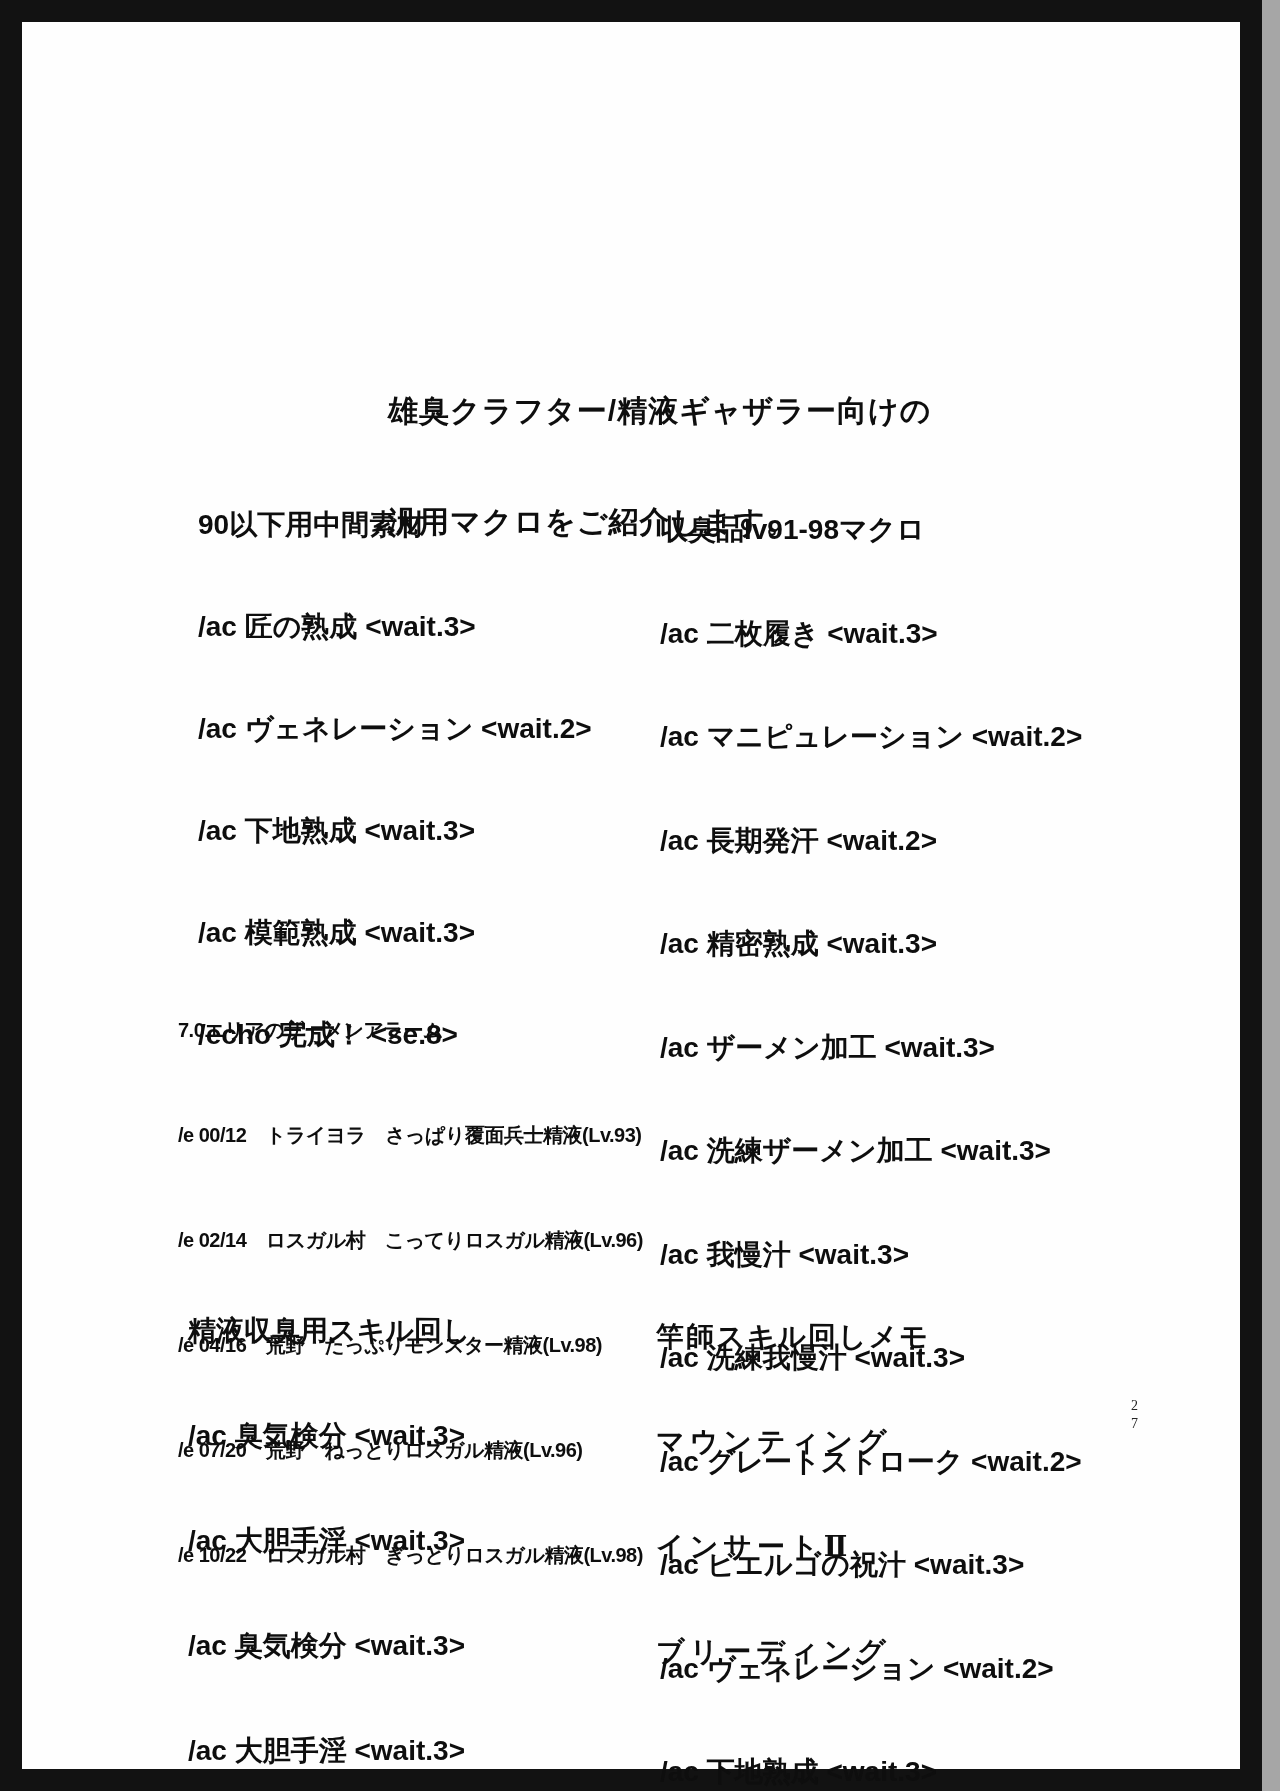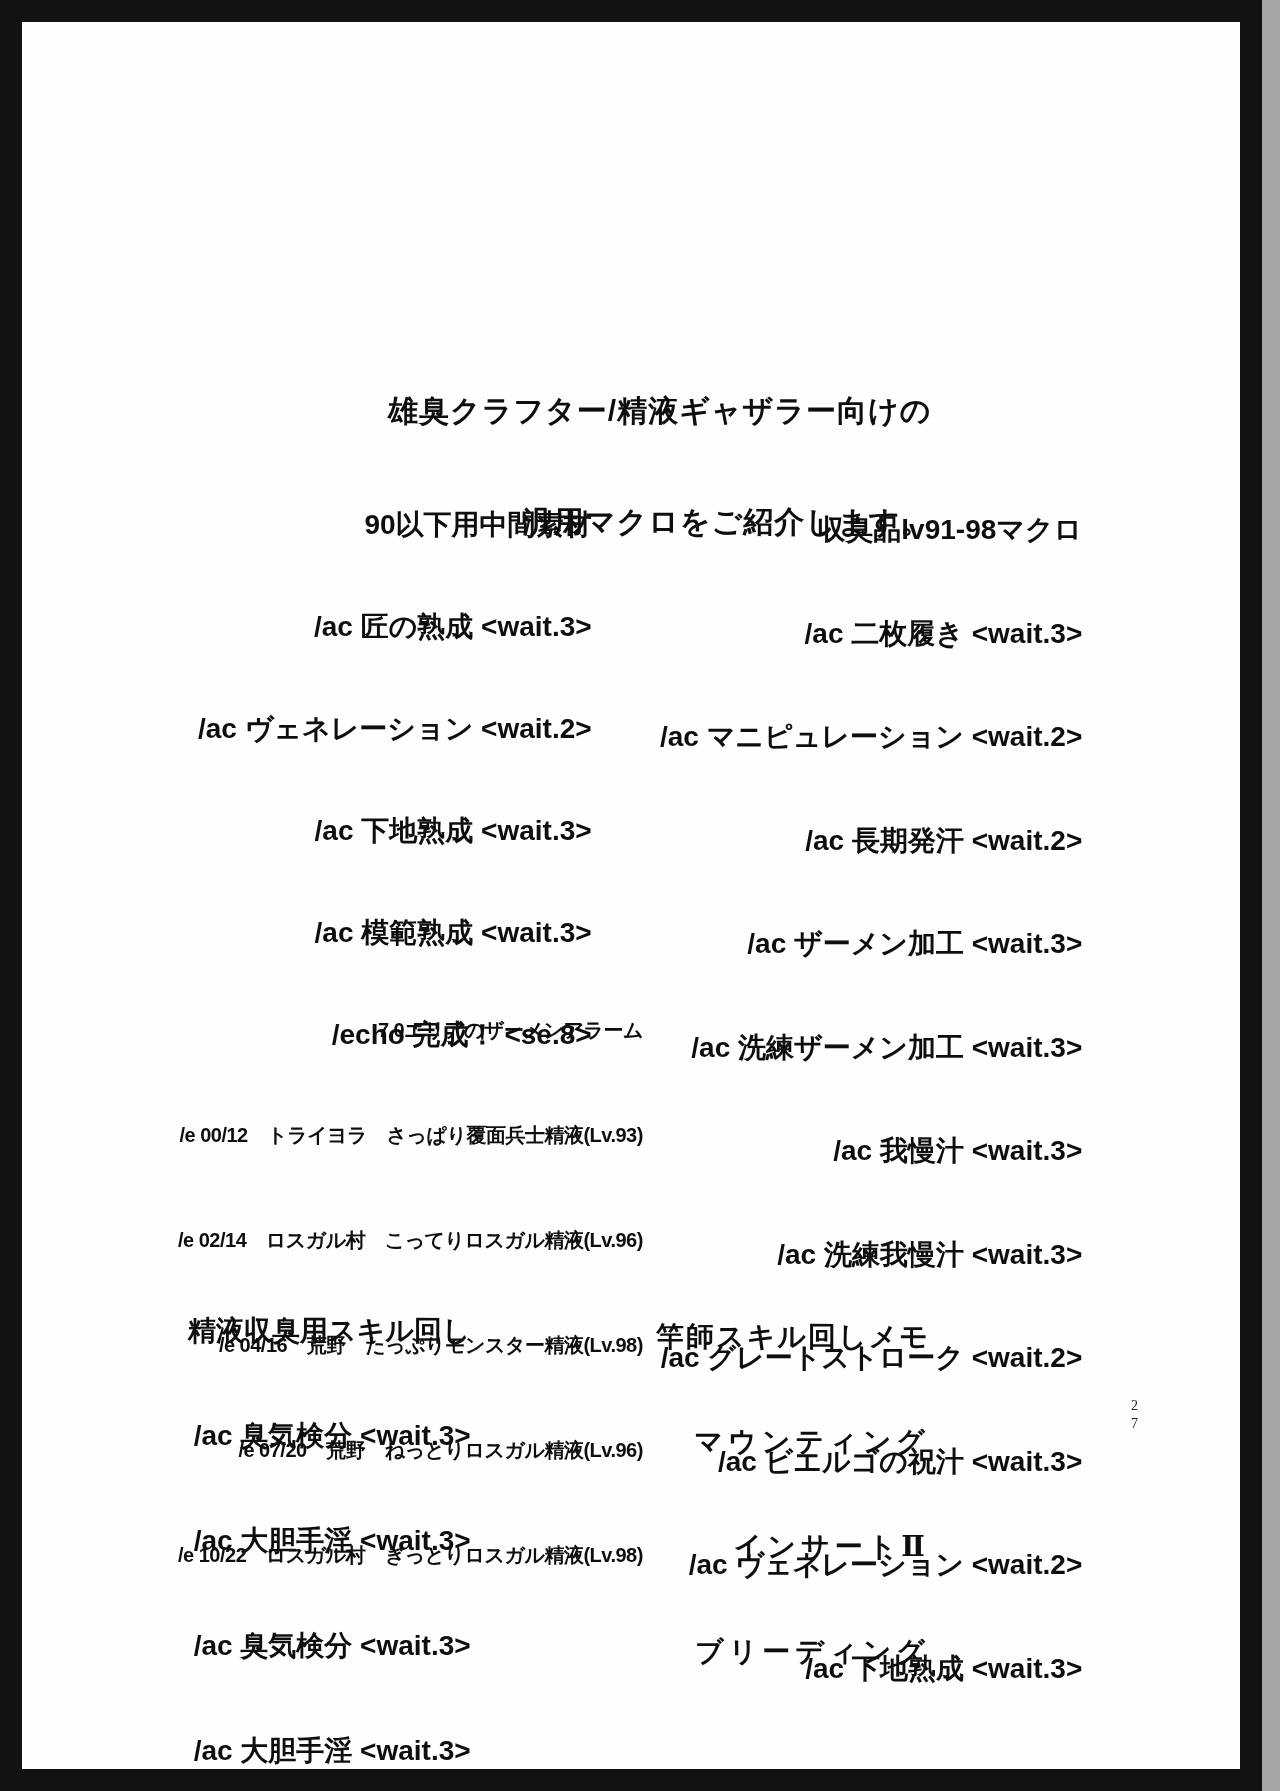--- a/index.html
+++ b/index.html
@@ -3,21 +3,21 @@
 <meta charset="utf-8">
 <style>
   html,body{margin:0;padding:0;}
   body{
     width:1280px;height:1791px;
     background:#111;
     font-family:"Liberation Sans","DejaVu Sans",sans-serif;
     position:relative;
     overflow:hidden;
   }
-  .frame{position:absolute;inset:0;background:#121212;text-align:right;}
+  .frame{position:absolute;inset:0;background:#121212;}
   .edge-strip{
     position:absolute;top:0;right:0;width:18px;height:1791px;
     background:#a6a6a6;
   }
   .sheet{
     position:absolute;left:22px;top:22px;width:1218px;height:1747px;
     background:#fefefe;color:#0e0e0e;
   }
   
   .title{
@@ -71,20 +71,21 @@
       <div class="ln">/ac 下地熟成 &lt;wait.3&gt;</div>
       <div class="ln">/ac 模範熟成 &lt;wait.3&gt;</div>
       <div class="ln">/echo 完成！ &lt;se.8&gt;</div>
     </section>
 
     <section class="sec sec-lv91">
       <div class="h">収臭品lv91-98マクロ</div>
       <div class="ln">/ac 二枚履き &lt;wait.3&gt;</div>
       <div class="ln">/ac マニピュレーション &lt;wait.2&gt;</div>
       <div class="ln">/ac 長期発汗 &lt;wait.2&gt;</div>
+      <div class="ln">/ac 精密熟成 &lt;wait.3&gt;</div>
       <div class="ln">/ac ザーメン加工 &lt;wait.3&gt;</div>
       <div class="ln">/ac 洗練ザーメン加工 &lt;wait.3&gt;</div>
       <div class="ln">/ac 我慢汁 &lt;wait.3&gt;</div>
       <div class="ln">/ac 洗練我慢汁 &lt;wait.3&gt;</div>
       <div class="ln">/ac グレートストローク &lt;wait.2&gt;</div>
       <div class="ln">/ac ビエルゴの祝汁 &lt;wait.3&gt;</div>
       <div class="ln">/ac ヴェネレーション &lt;wait.2&gt;</div>
       <div class="ln">/ac 下地熟成 &lt;wait.3&gt;</div>
       
     </section>

